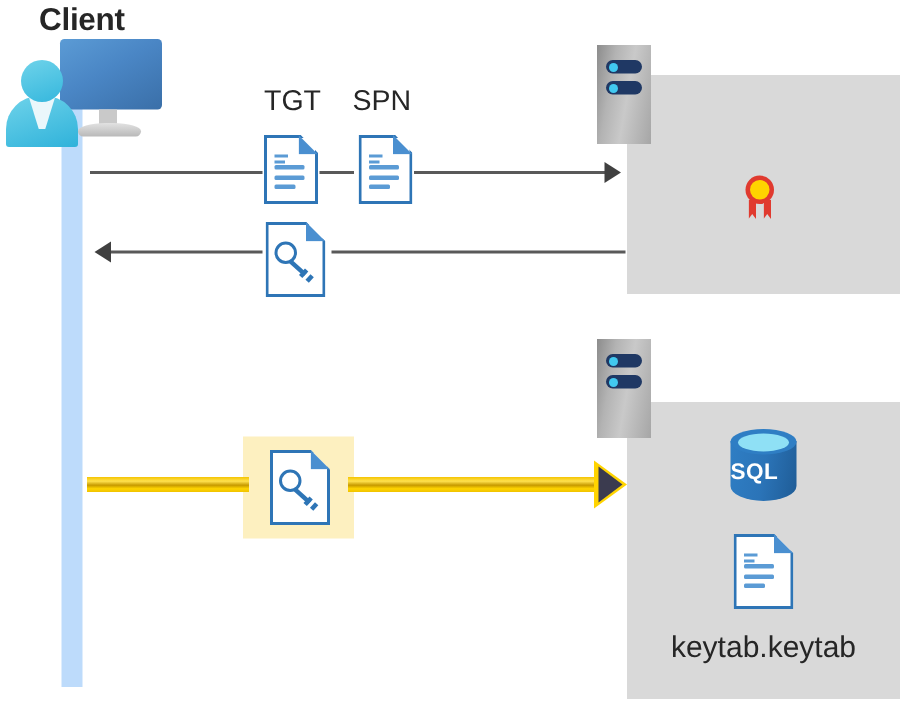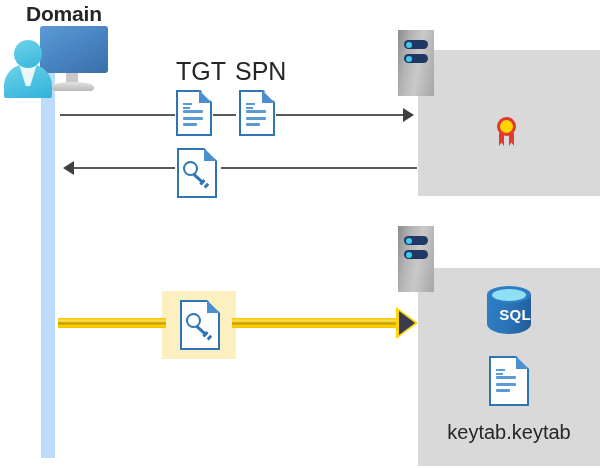--- a/index.html
+++ b/index.html
@@ -247,21 +247,21 @@
     background: #2e75b6;
     transform: rotate(42deg);
   }
 
   #doc-tgt { left: 176px; top: 90px; }
   #doc-spn { left: 239px; top: 90px; }
   #doc-ticket { left: 177px; top: 148px; width: 40px; height: 50px; }
   #doc-keytab-key { left: 180px; top: 300px; width: 40px; height: 50px; }
 
   .doc-label {
-    font-size: 25px;
+    font-size: 19px;
     color: #262626;
   }
   #label-tgt { left: 176px; top: 57px; }
   #label-spn { left: 235px; top: 57px; }
 
   
   #cert-icon { left: 488px; top: 104px; width: 38px; height: 48px; }
   .cert-seal {
     position: absolute;
     left: 9px; top: 13px;
@@ -311,21 +311,21 @@
     position: absolute;
     left: 5px; top: 3px;
     width: 34px; height: 12px;
     border-radius: 50%;
     background: #8fe0f5;
   }
   .db-text {
     position: absolute;
     left: 0; top: 20px;
     width: 44px;
-    text-align: right;
+    text-align: left;
     color: #ffffff;
     font-size: 15px;
     font-weight: bold;
     letter-spacing: 0.3px;
   }
 
   
   #doc-keytab { left: 489px; top: 356px; width: 40px; height: 50px; }
   #keytab-label {
     left: 418px; top: 421px;
@@ -338,21 +338,21 @@
 </head>
 <body>
 
 <div id="canvas">
 
   <div class="abs gray-panel" id="dc-panel"></div>
   <div class="abs gray-panel" id="lin-panel"></div>
 
   <div class="abs" id="lifeline"></div>
 
-  <div class="abs title-bold" id="client-title">Domain</div>
+  <div class="abs title-bold" id="client-title">Client</div>
 
   <div class="abs" id="client-icon">
     <div class="abs monitor-screen"></div>
     <div class="abs monitor-neck"></div>
     <div class="abs monitor-base"></div>
     <div class="abs person-body"></div>
     <div class="abs person-collar"></div>
     <div class="abs person-head"></div>
   </div>
 

